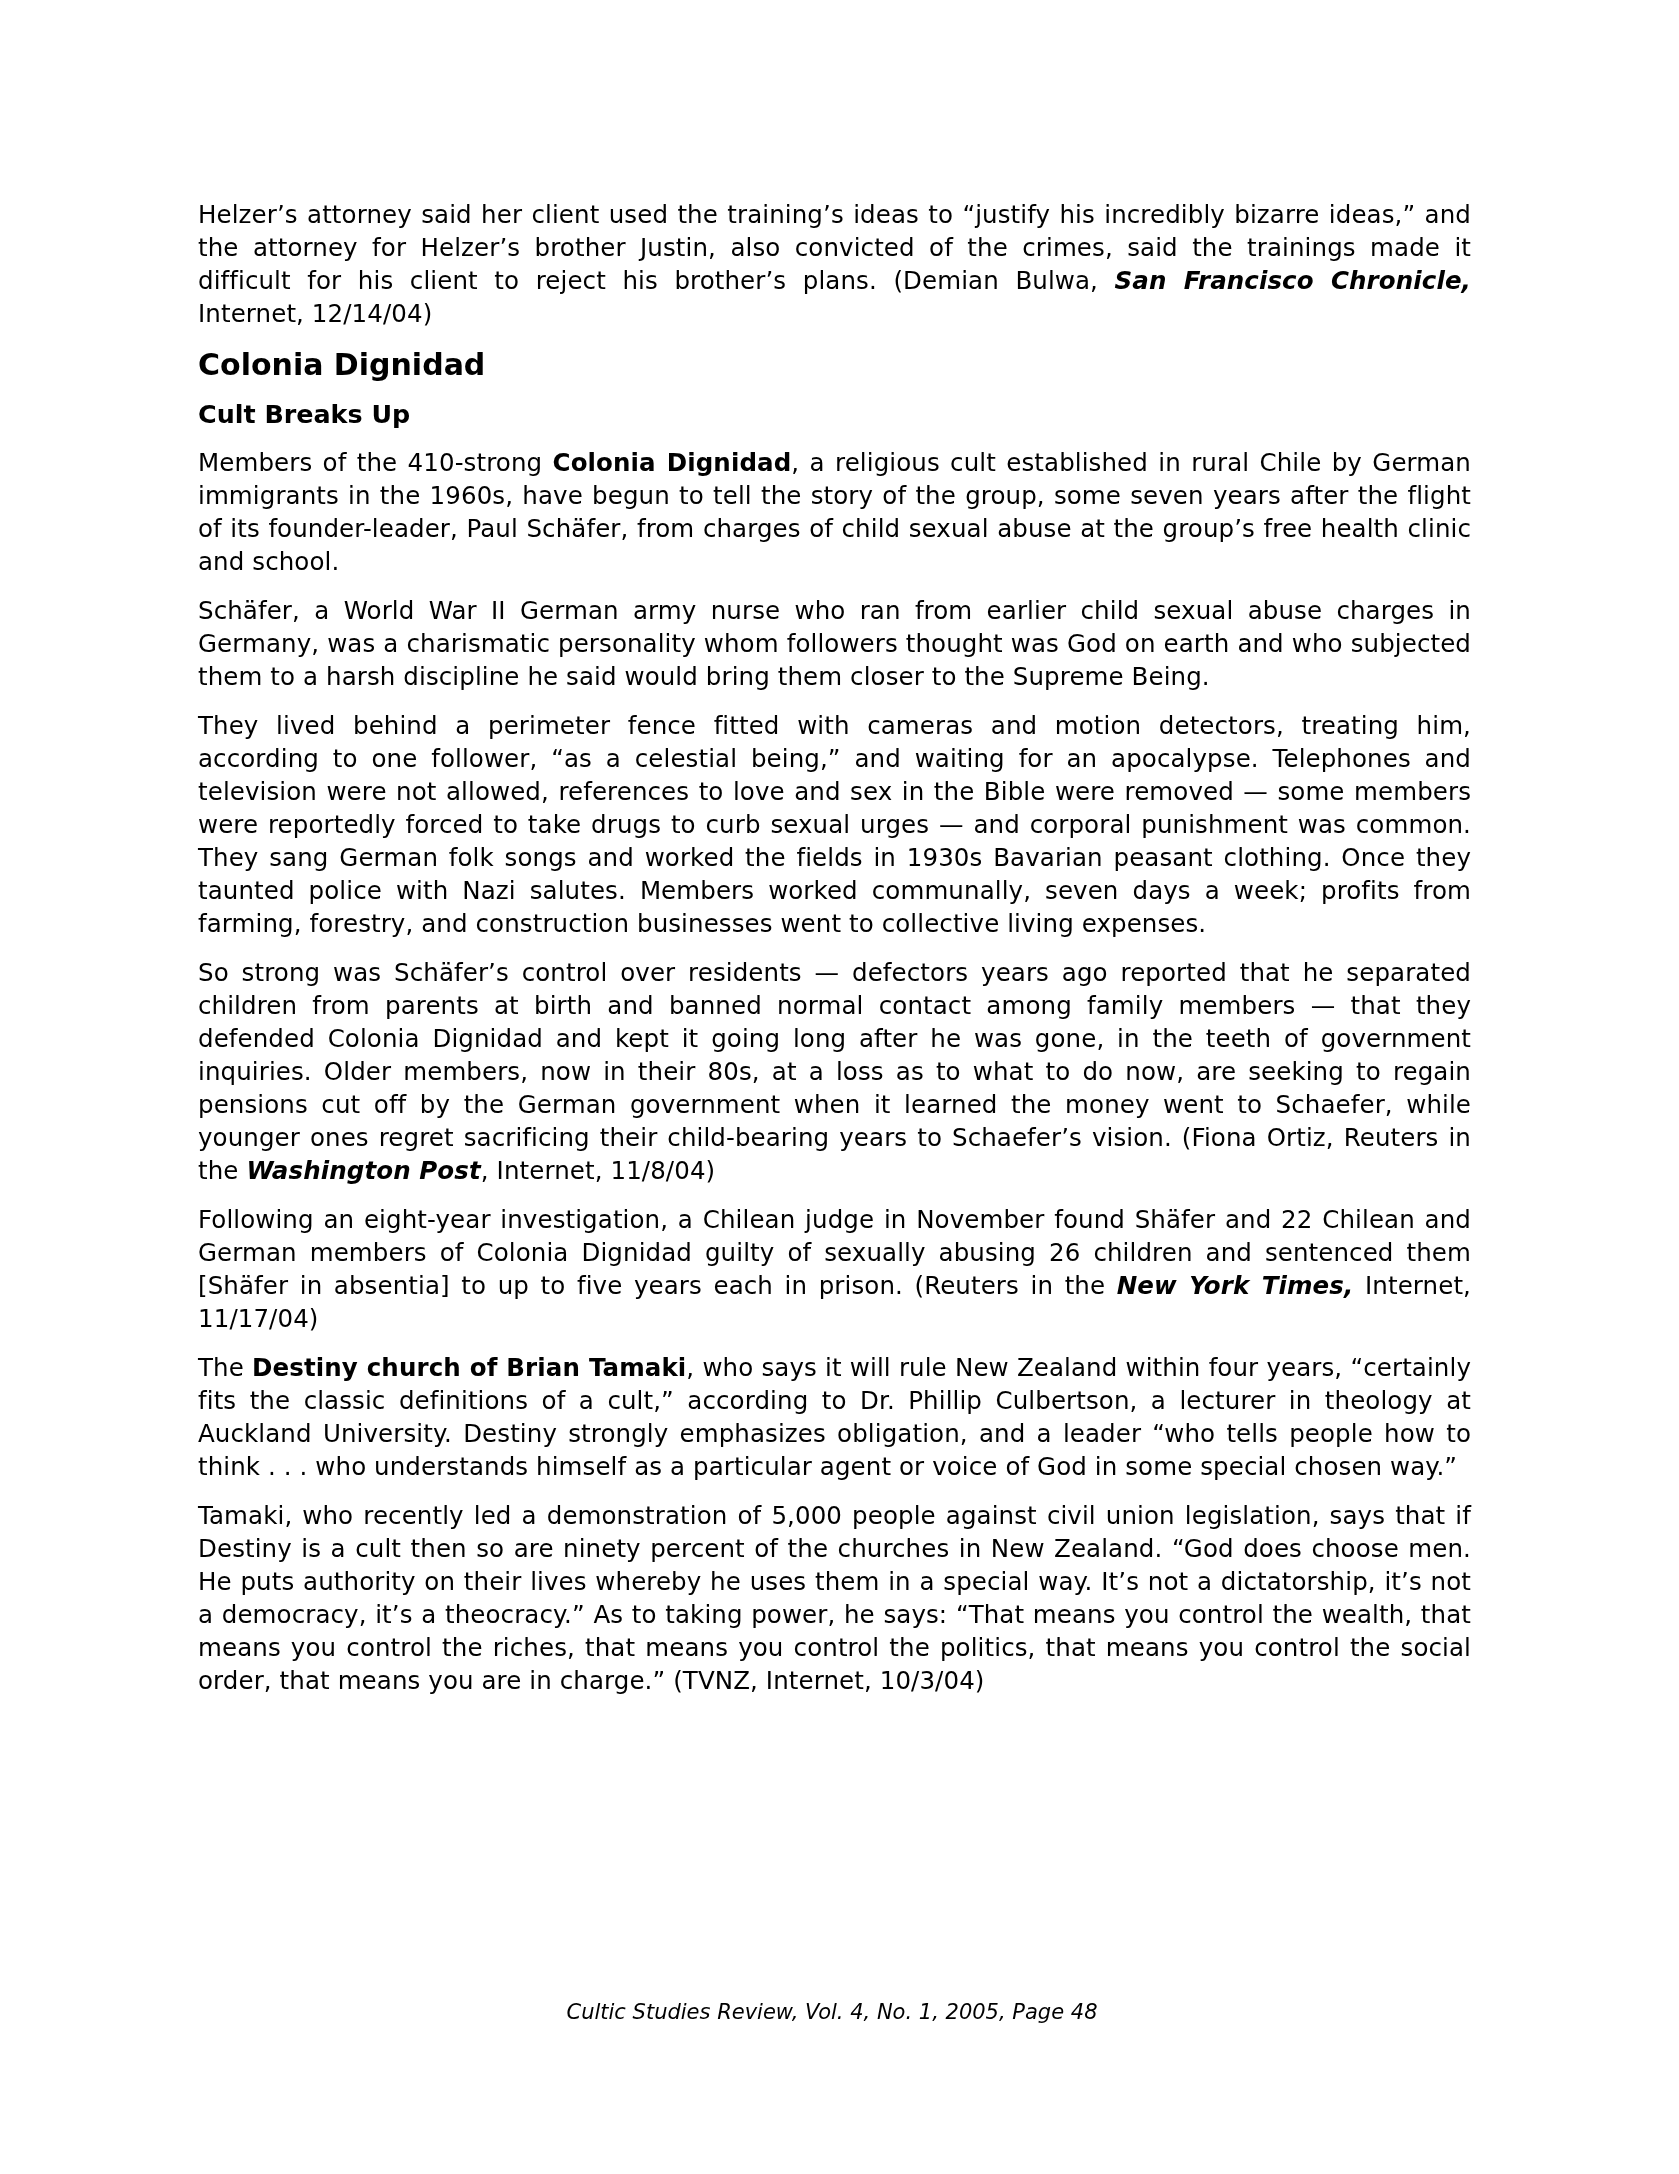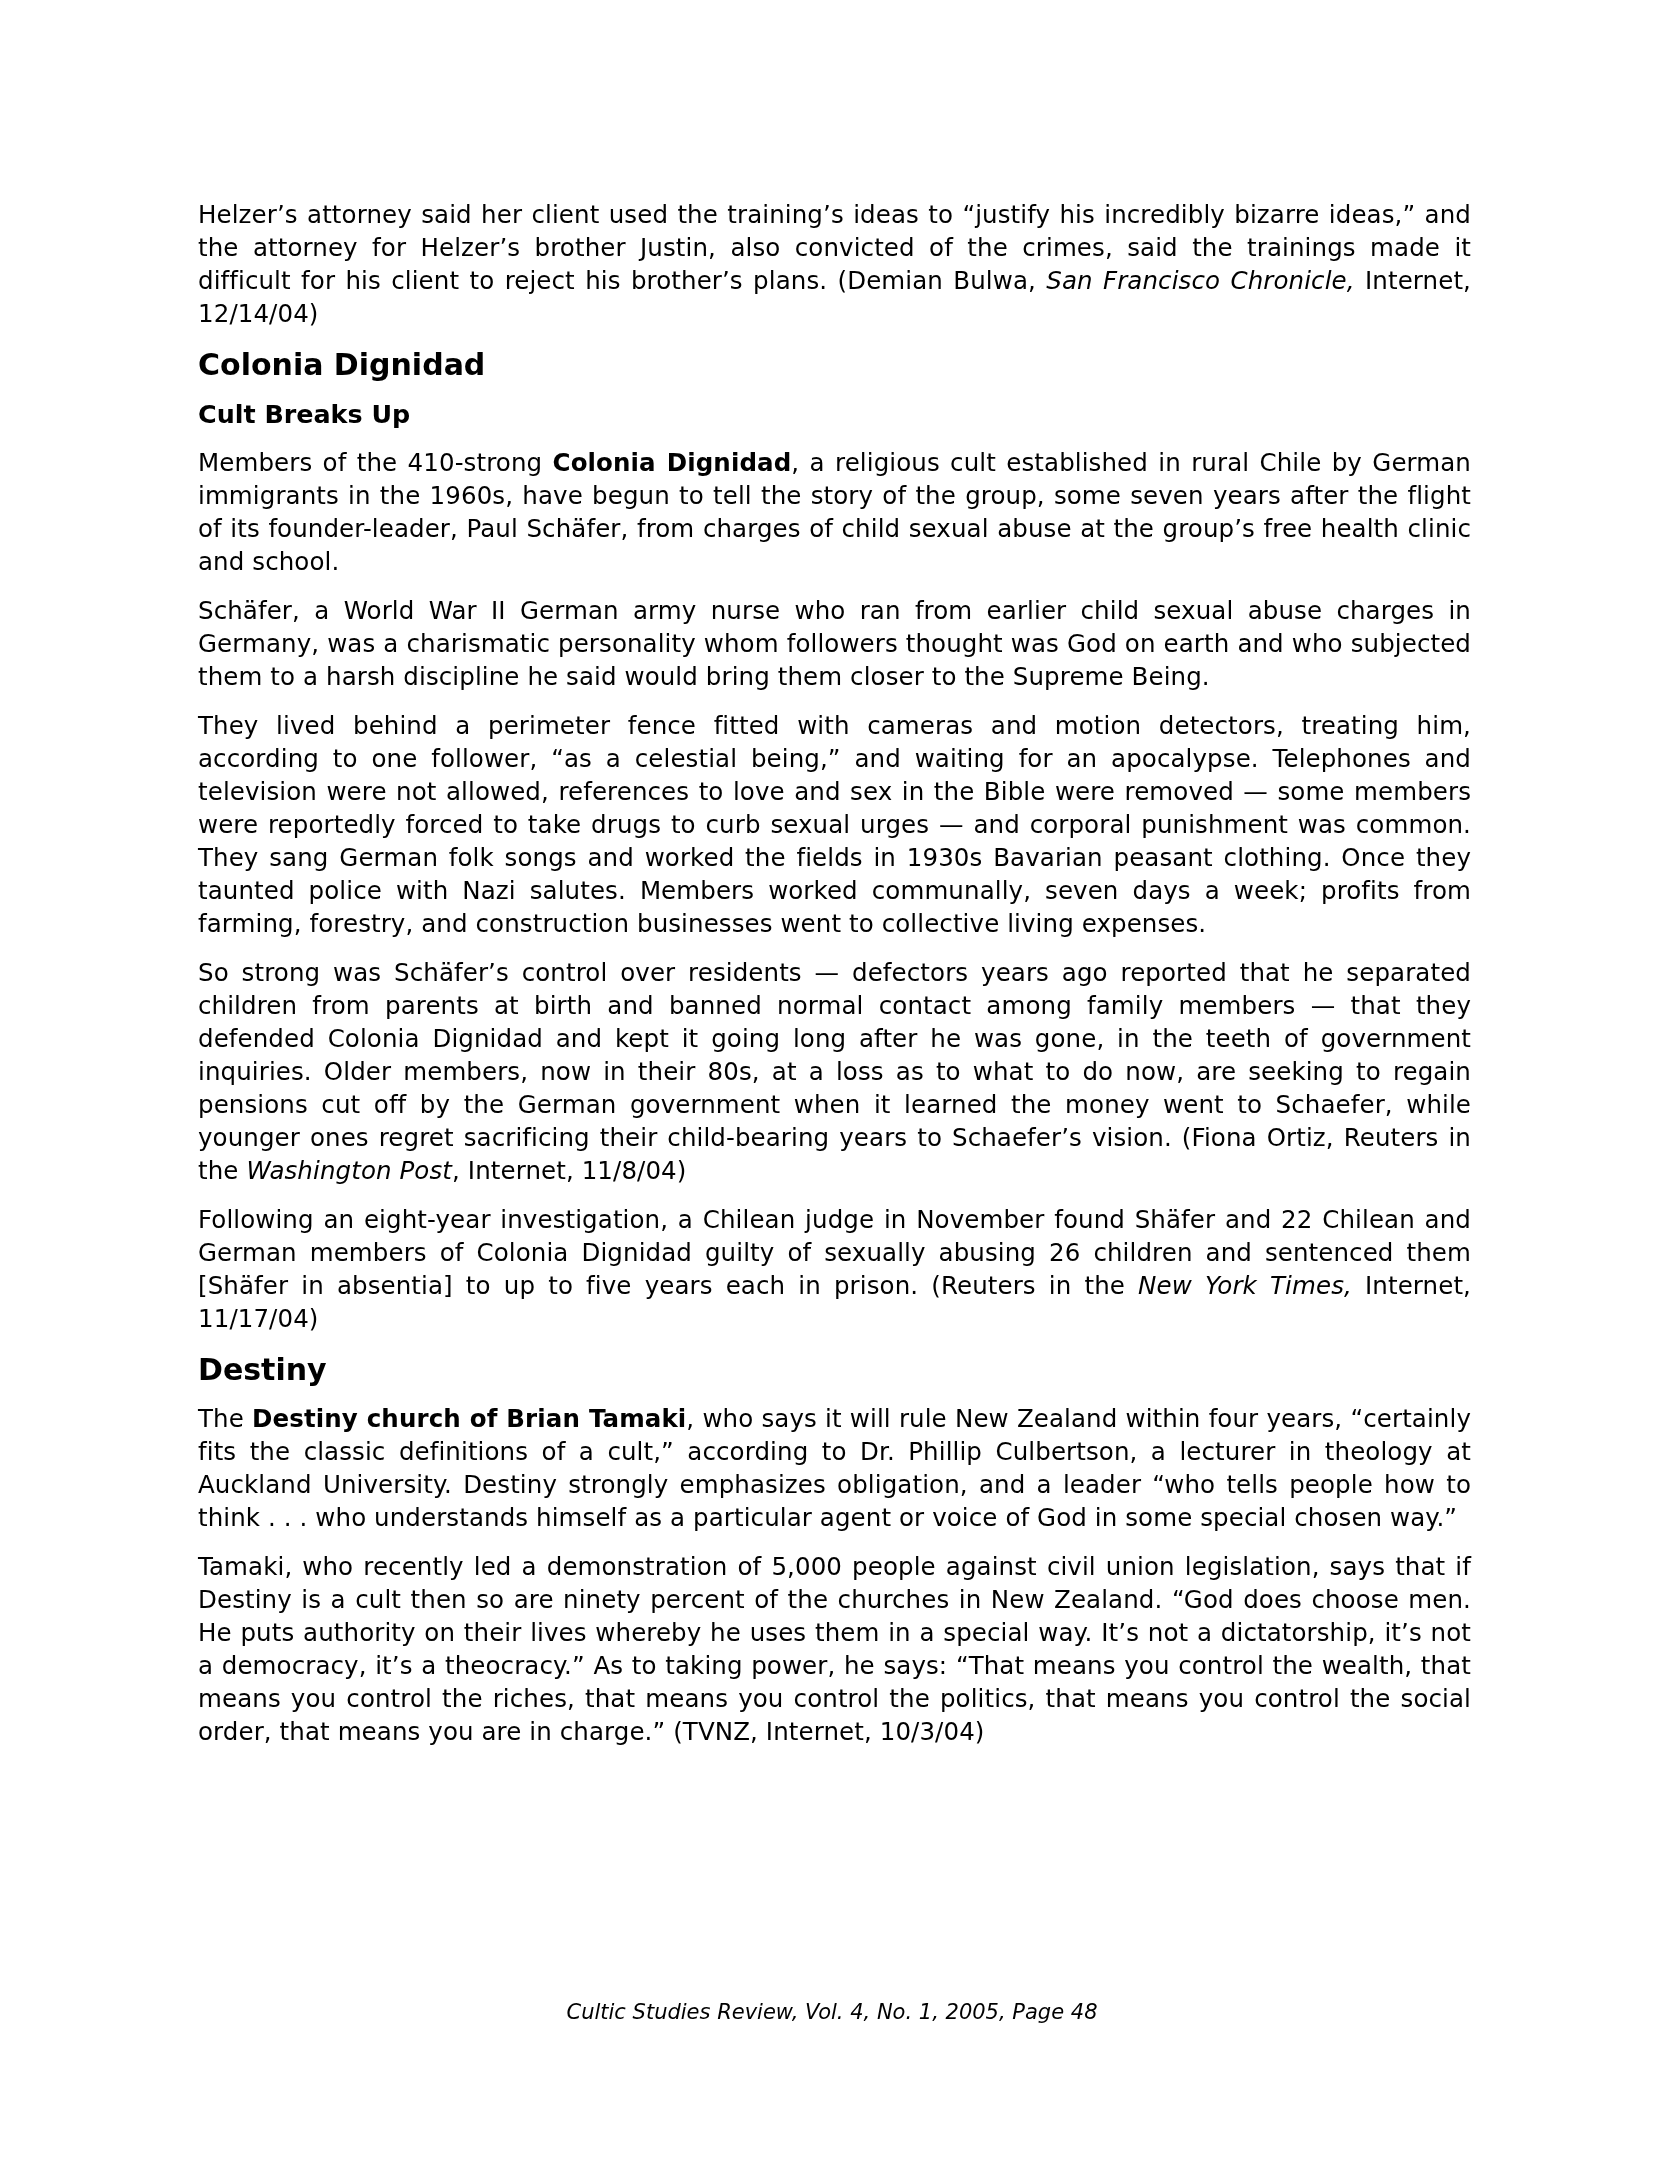--- a/index.html
+++ b/index.html
@@ -33,21 +33,21 @@
     font-weight: bold;
     line-height: 38px;
     margin: 0 0 13px 0;
   }
   .h3 {
     font-size: 25.4px;
     font-weight: bold;
     line-height: 34px;
     margin: 0 0 15px 0;
   }
-  i { font-style: italic; }
+  i { font-style: italic; font-weight: bold; }
   b { font-weight: bold; }
   .footer {
     position: absolute;
     left: 0;
     width: 1664px;
     top: 1998px;
     text-align: center;
     font-size: 21px;
     font-style: italic;
     line-height: 28px;
@@ -69,21 +69,20 @@
     <p class="p">Schäfer, a World War II German army nurse who ran from earlier child sexual abuse charges in Germany, was a charismatic personality whom followers thought was God on earth and who subjected them to a harsh discipline he said would bring them closer to the Supreme Being.</p>
 
     <p class="p">They lived behind a perimeter fence fitted with cameras and motion detectors, treating him, according to one follower, “as a celestial being,” and waiting for an apocalypse. Telephones and television were not allowed, references to love and sex in the Bible were removed — some members were reportedly forced to take drugs to curb sexual urges — and corporal punishment was common. They sang German folk songs and worked the fields in 1930s Bavarian peasant clothing. Once they taunted police with Nazi salutes. Members worked communally, seven days a week; profits from farming, forestry, and construction businesses went to collective living expenses.</p>
 
     <p class="p"><span>So strong was Schäfer’s control over residents — defectors years ago reported that he separated children from parents at birth and banned normal contact among family members — that they defended Colonia Dignidad and kept it going long after he was gone, in the teeth of government inquiries. Older members, now in their 80s, at a loss as to what to do now, are seeking to regain pensions cut off by the German government when it learned the money went to Schaefer, while younger ones regret sacrificing their child-bearing years to Schaefer’s vision. (Fiona Ortiz, Reuters in the </span><i>Washington Post</i><span>, Internet, 11/8/04)</span></p>
 
     <p class="p"><span>Following an eight-year investigation, a Chilean judge in November found Shäfer and 22 Chilean and German members of Colonia Dignidad guilty of sexually abusing 26 children and sentenced them [Shäfer in absentia] to up to five years each in prison. (Reuters in the </span><i>New York Times,</i><span> Internet, 11/17/04)</span></p>
   </div>
 
   <div>
-    <div class="h2">Destiny</div>
 
     <p class="p"><span>The </span><b>Destiny church of Brian Tamaki</b><span>, who says it will rule New Zealand within four years, “certainly fits the classic definitions of a cult,” according to Dr. Phillip Culbertson, a lecturer in theology at Auckland University. Destiny strongly emphasizes obligation, and a leader “who tells people how to think . . . who understands himself as a particular agent or voice of God in some special chosen way.”</span></p>
 
     <p class="p">Tamaki, who recently led a demonstration of 5,000 people against civil union legislation, says that if Destiny is a cult then so are ninety percent of the churches in New Zealand. “God does choose men. He puts authority on their lives whereby he uses them in a special way. It’s not a dictatorship, it’s not a democracy, it’s a theocracy.” As to taking power, he says: “That means you control the wealth, that means you control the riches, that means you control the politics, that means you control the social order, that means you are in charge.” (TVNZ, Internet, 10/3/04)</p>
   </div>
 
 </div>
 
 <div class="footer">Cultic Studies Review, Vol. 4, No. 1, 2005, Page 48</div>
 

